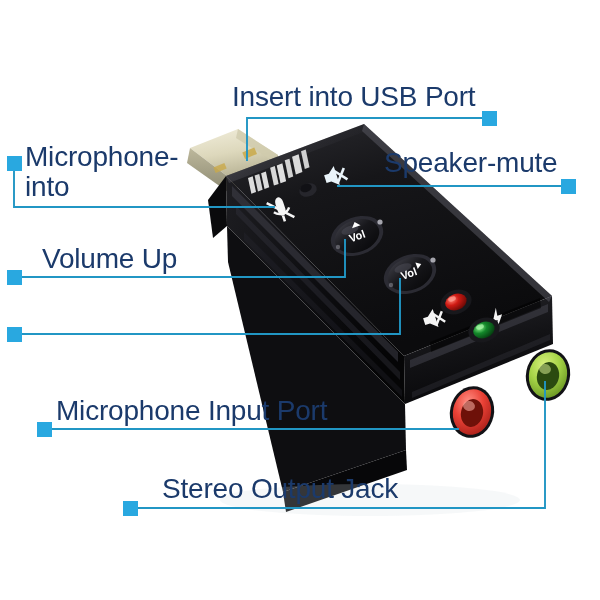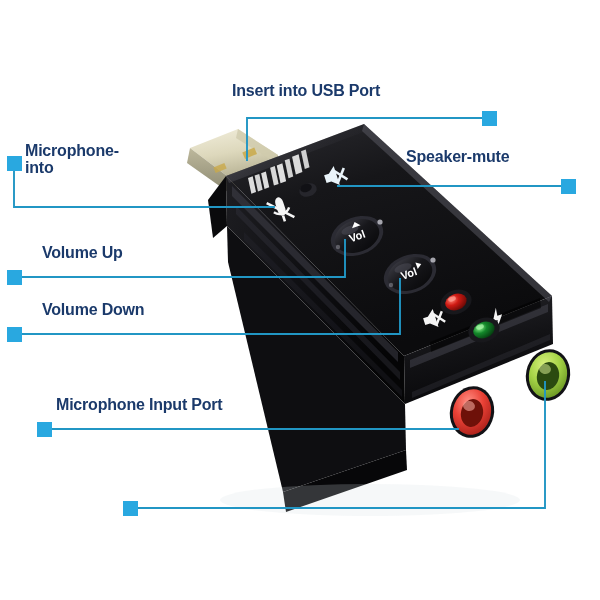--- a/index.html
+++ b/index.html
@@ -22,22 +22,22 @@
     height: 600px;
   }
   #device-layer { z-index: 2; }
   #annotation-layer { z-index: 3; }
 
   .callout-text {
     position: absolute;
     z-index: 4;
     color: #1b3a6b;
     font-family: "Liberation Sans", sans-serif;
-    font-size: 16px;
-    font-weight: 700;
+    font-size: 28px;
+    font-weight: 400;
     line-height: 1.08;
     white-space: pre;
     letter-spacing: -0.2px;
   }
 </style>
 </head>
 <body>
 
 <div id="stage">
 
@@ -260,22 +260,22 @@
       <rect x="37" y="422" width="15" height="15" fill="#29a8e0"></rect>
       <rect x="123" y="501" width="15" height="15" fill="#29a8e0"></rect>
     </g>
   </svg>
 
   <div class="callout-text" style="left:232px; top:82px;">Insert into USB Port</div>
 
   <div class="callout-text" style="left:25px; top:142px;">Microphone-
 into</div>
 
-  <div class="callout-text" style="left:406px; top:148px;">Speaker-mute</div>
+  <div class="callout-text" style="left:384px; top:148px;">Speaker-mute</div>
 
   <div class="callout-text" style="left:42px; top:244px;text-align:center;">Volume Up</div>
 
-  <div class="callout-text" style="left:42px; top:301px;">Volume Down</div>
 
   <div class="callout-text" style="left:56px; top:396px;">Microphone Input Port</div>
 
+  <div class="callout-text" style="left:162px; top:474px;">Stereo Output Jack</div>
 
 </div>
 
 </body></html>

